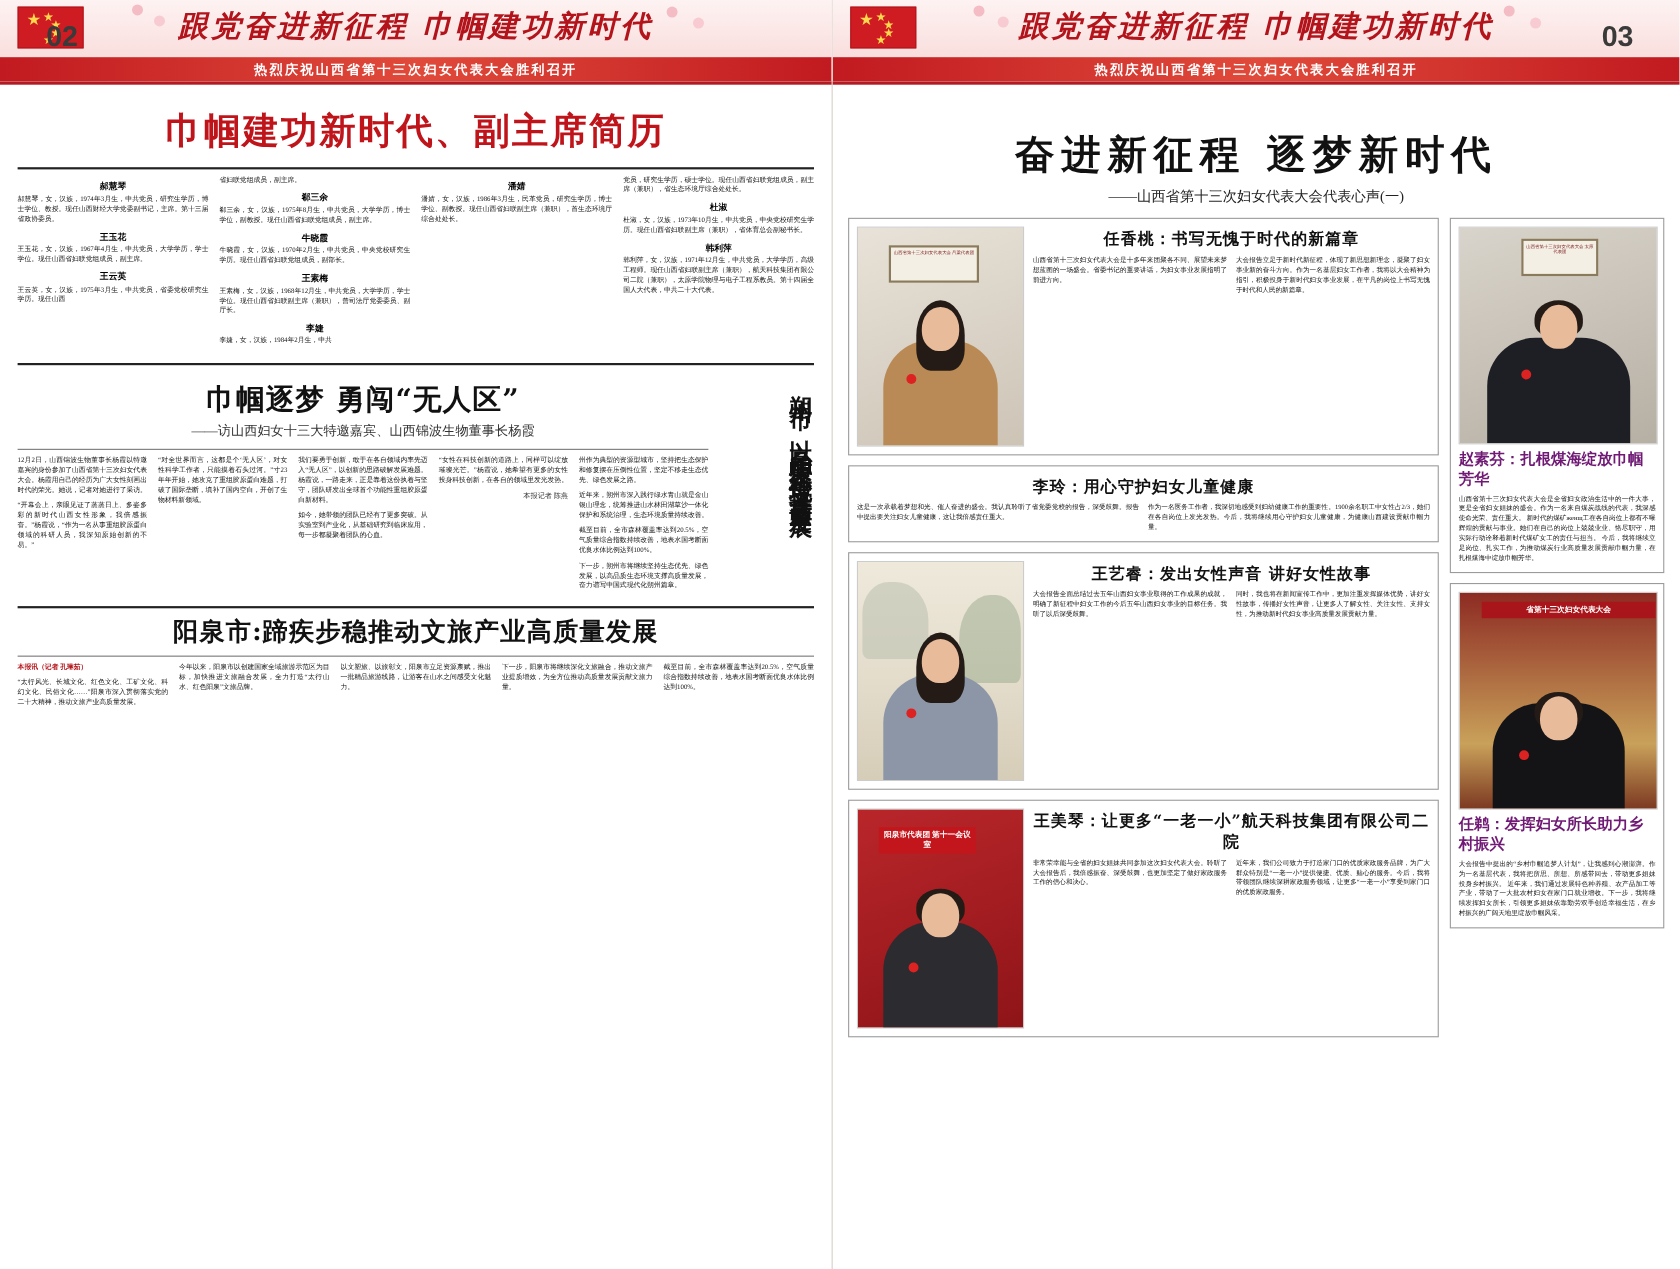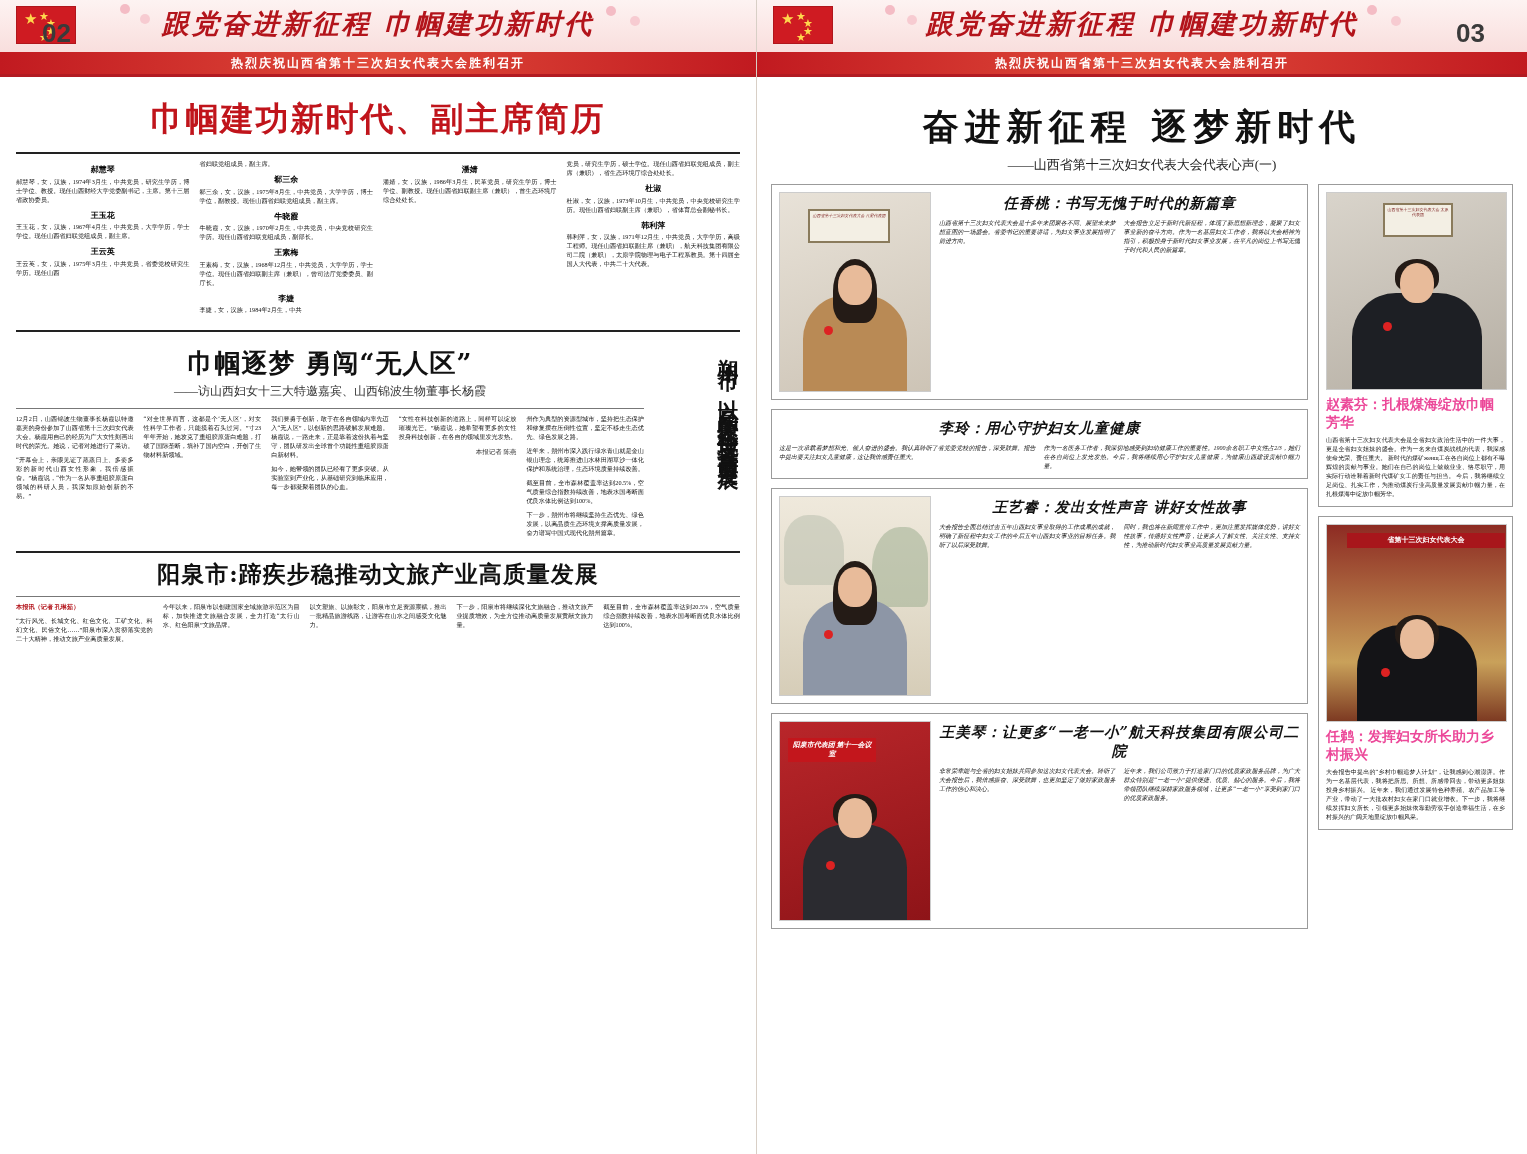--- a/index.html
+++ b/index.html
@@ -88,28 +88,28 @@
     writing-mode:vertical-rl;
     font-family:"DejaVu Serif", serif;
     font-weight:bold;font-size:21px;letter-spacing:5px;color:#111;
     width:86px;text-align:left;padding-top:2px;
     line-height:1.15;
   }
   .title-black.small{font-size:23px;}
   .tag-red{color:#b3141b;}
 
   
-  .rp-body{padding:10px 14px 0 14px;}
+  .rp-body{padding:24px 14px 0 14px;}
   .rp-head{
     text-align:center;font-family:"DejaVu Serif", serif;font-weight:bold;
     font-size:36px;letter-spacing:6px;color:#111;margin:16px 0 4px 0;
   }
   .rp-sub{text-align:center;font-size:13px;color:#222;margin-bottom:10px;}
   .rp-grid{display:flex;gap:10px;}
-  .rp-left{width:540px;font-style:italic;}
+  .rp-left{width:540px;}
   .rp-right{width:196px;}
 
   .card{
     border:1px solid #9b9b9b;
     display:flex;gap:8px;padding:7px;margin-bottom:9px;background:#fff;
   }
   .card .photo{
     width:150px;height:198px;flex:0 0 150px;position:relative;overflow:hidden;
     border:1px solid #ccc;
   }
@@ -117,21 +117,21 @@
   .card h3{
     margin:2px 0 6px 0;text-align:center;font-size:14.5px;font-weight:bold;
     color:#111;font-family:"DejaVu Serif", serif;letter-spacing:1px;
   }
   .card .cols2{display:flex;gap:8px;font-size:6px;line-height:1.5;color:#111;text-align:justify;}
   .card .cols2 div{flex:1;}
 
   .vcard{border:1px solid #9b9b9b;padding:7px;margin-bottom:9px;}
   .vcard .photo{width:100%;height:196px;position:relative;overflow:hidden;border:1px solid #ccc;}
   .vcard h3{
-    margin:6px 0 5px 0;font-size:14px;font-weight:bold;color:#ec4899;
+    margin:6px 0 5px 0;font-size:14px;font-weight:bold;color:#701a75;
     font-family:"DejaVu Serif", serif;line-height:1.25;
   }
   .vcard p{margin:0;font-size:6px;line-height:1.5;text-align:justify;color:#111;}
 
   
   .ph{position:absolute;inset:0;}
   .bg-room{background:linear-gradient(160deg,#e8e2d8,#cdc4b6);}
   .bg-red{background:linear-gradient(160deg,#b9262a,#8e1418);}
   .bg-land{background:linear-gradient(180deg,#efe9dc 0%,#e3dccb 55%,#d6cdb8 100%);}
   .bg-hall{background:linear-gradient(180deg,#8d2b23,#c9a15a 70%,#7d3a22);}
@@ -356,21 +356,21 @@
               <div class="cols2">
                 <div>大会报告全面总结过去五年山西妇女事业取得的工作成果的成就，明确了新征程中妇女工作的今后五年山西妇女事业的目标任务。我听了以后深受鼓舞。</div>
                 <div>同时，我也将在新闻宣传工作中，更加注重发挥媒体优势，讲好女性故事，传播好女性声音，让更多人了解女性、关注女性、支持女性，为推动新时代妇女事业高质量发展贡献力量。</div>
               </div>
             </div>
           </div>
 
           <div class="card">
             <div class="photo bg-red">
               <div class="ph bg-red"></div>
-              <div class="banner" style="left:8px;top:16px;width:80px;">阳泉市代表团
+              <div class="banner" style="left:19px;top:16px;width:80px;">阳泉市代表团
 第十一会议室</div>
               <div class="person" style="width:150px;height:140px;">
                 <div class="torso" style="background:#2b2b30;"></div>
                 <div class="hair" style="top:14px;"></div>
                 <div class="head" style="top:18px;"></div>
                 <div class="badge-dot" style="left:46px;bottom:50px;"></div>
               </div>
             </div>
             <div class="txt">
               <h3>王美琴：让更多“一老一小”航天科技集团有限公司二院</h3>

